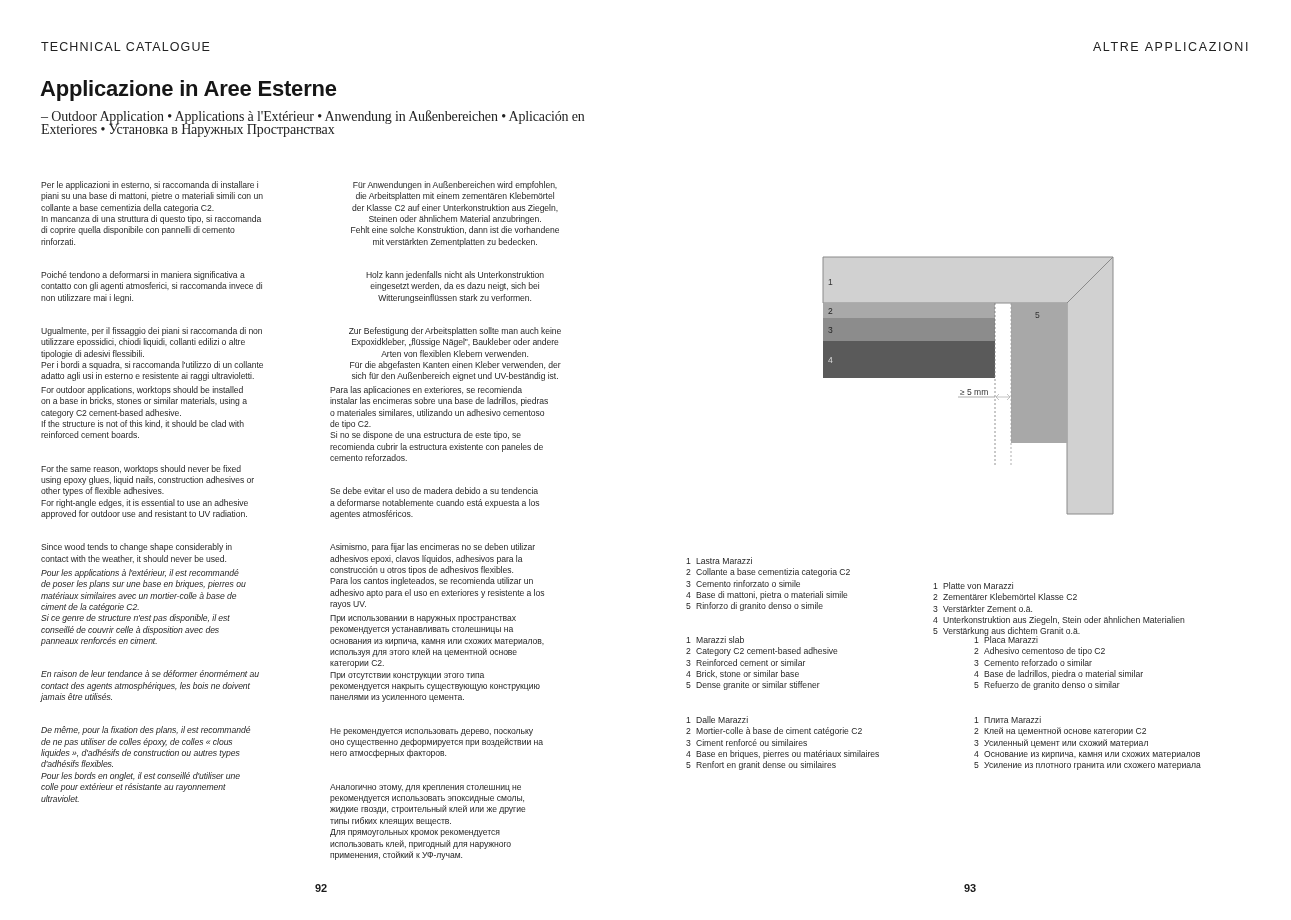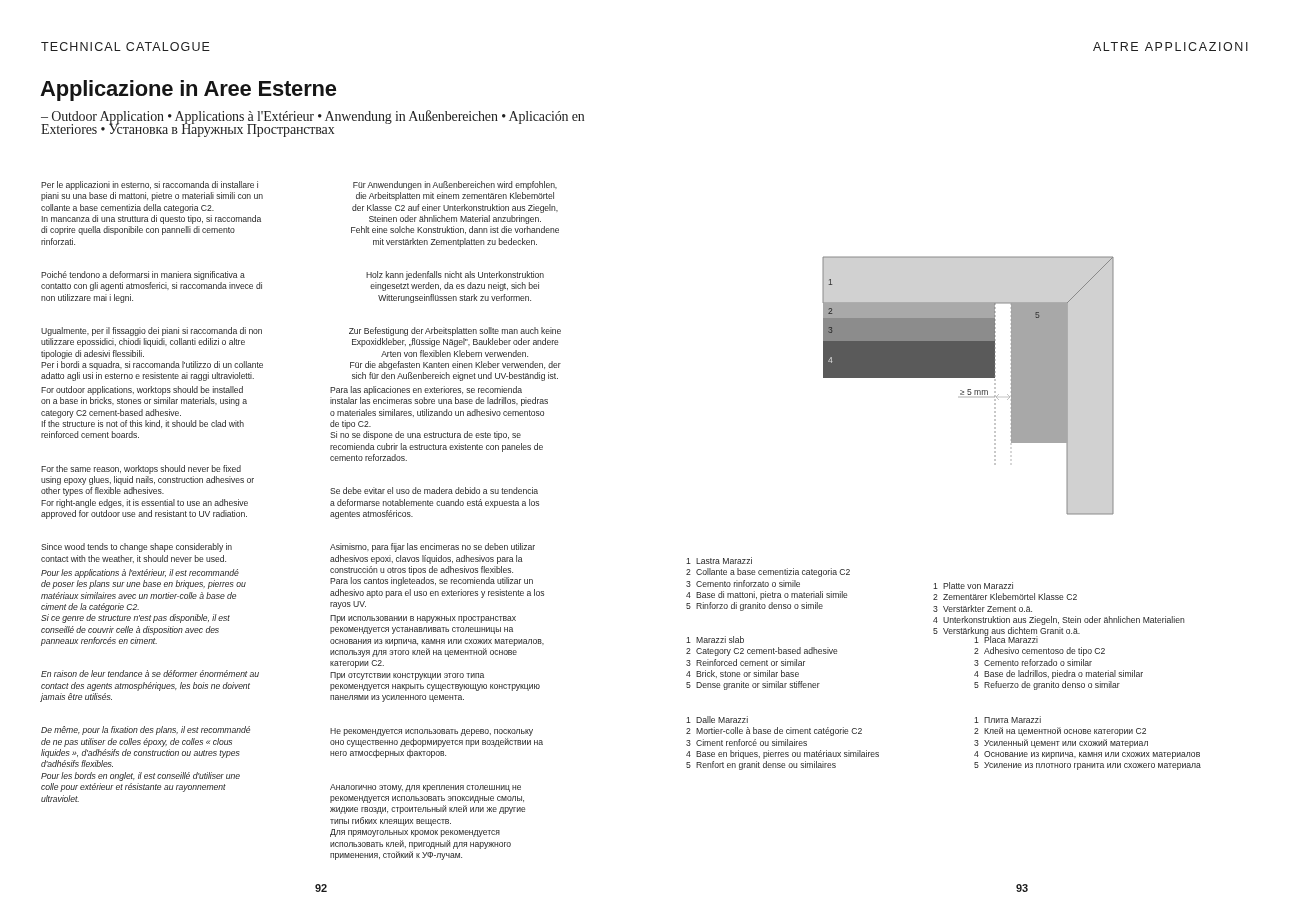--- a/index.html
+++ b/index.html
@@ -208,13 +208,13 @@
 
 <div class="abs legend" style="left:974px; top:715px;">
   <div class="item"><span class="num">1</span><span>Плита Marazzi</span></div>
   <div class="item"><span class="num">2</span><span>Клей на цементной основе категории C2</span></div>
   <div class="item"><span class="num">3</span><span>Усиленный цемент или схожий материал</span></div>
   <div class="item"><span class="num">4</span><span>Основание из кирпича, камня или схожих материалов</span></div>
   <div class="item"><span class="num">5</span><span>Усиление из плотного гранита или схожего материала</span></div>
 </div>
 
 <div class="abs page-num" style="left:315px;">92</div>
-<div class="abs page-num" style="left:1016px;">93</div>
+<div class="abs page-num" style="left:964px;">93</div>
 
 </body></html>

